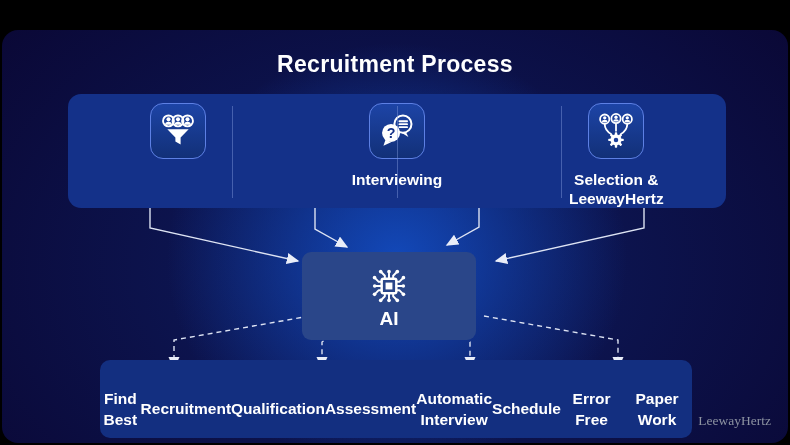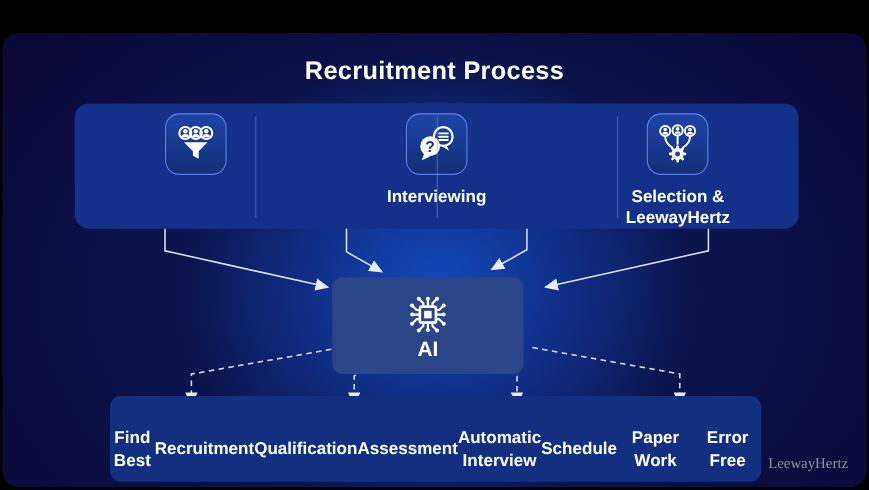--- a/index.html
+++ b/index.html
@@ -188,19 +188,19 @@
     </div>
     <div class="outcome">
       <div>Qualification</div>
       <div>Assessment</div>
     </div>
     <div class="outcome">
       <div>Automatic Interview</div>
       <div>Schedule</div>
     </div>
     <div class="outcome">
+      <div>Error Free</div>
       <div>Paper Work</div>
-      <div>Error Free</div>
     </div>
   </div>
 
   <div class="watermark">LeewayHertz</div>
 </div>
 
 </body></html>

